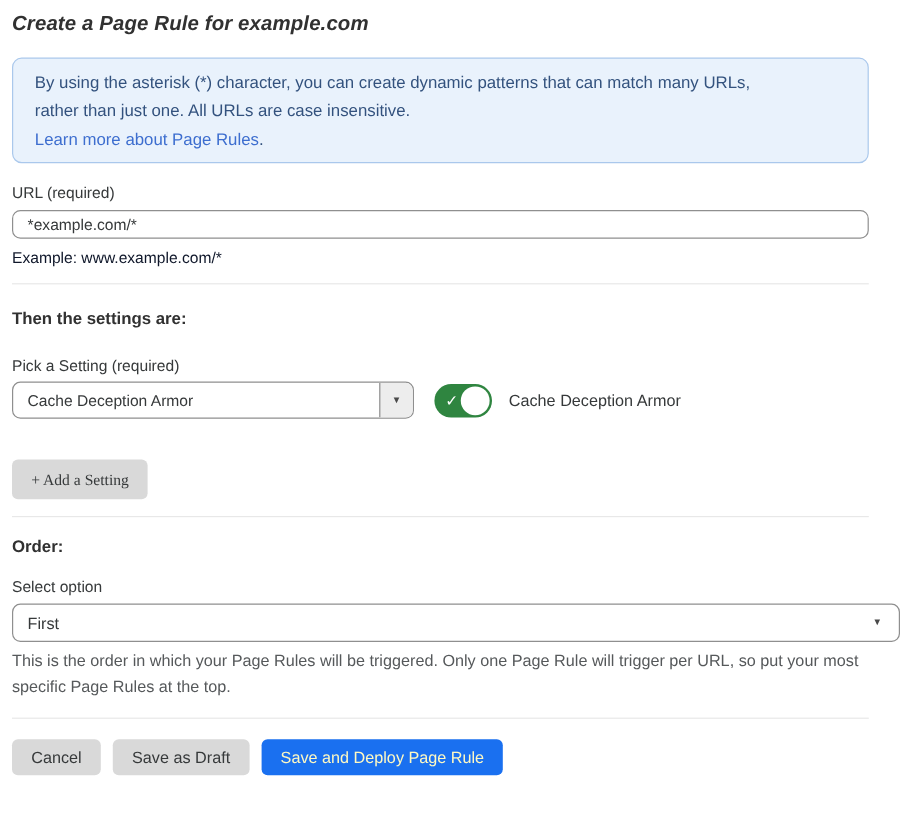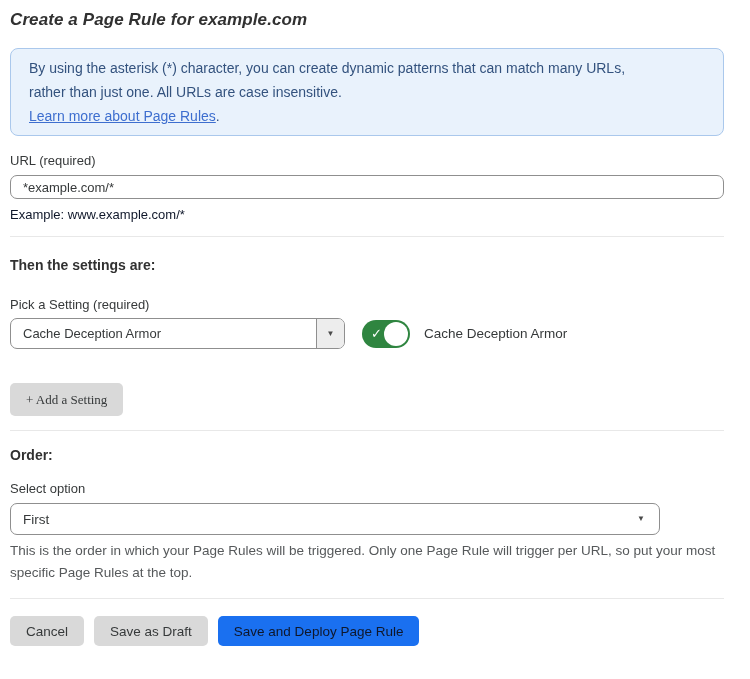--- a/index.html
+++ b/index.html
@@ -36,21 +36,20 @@
     line-height: 24px;
   }
   .info-heading {
     font-weight: 700;
     color: #1b3c6d;
   }
   .info-body { color: #33527e; }
   .info-link-row { color: #33527e; }
   .info-link {
     color: #3d6ecf;
-    text-decoration: underline;
     cursor: pointer;
   }
   
   .field-label {
     display: block;
     margin-top: 17px;
     font-size: 13px;
     line-height: 15px;
     color: #36393a;
   }
@@ -176,27 +175,27 @@
     cursor: pointer;
   }
   .btn.add-setting {
     margin-top: 34px;
     height: 33px;
     font-size: 13px;
     font-family: Liberation Serif, serif;
   }
   .btn.primary {
     background: #1a70f0;
-    color: #0f172a;
+    color: #fef9c3;
   }
   
   .order-divider { margin-top: 20px; }
   .full-select {
     margin-top: 7px;
-    width: 650px;
+    width: 740px;
     height: 32px;
     border: 1px solid #8f8f8f;
     border-radius: 7px;
     background: #ffffff;
     display: flex;
     align-items: center;
     padding: 0 14px 0 12px;
     cursor: pointer;
   }
   .full-select .select-text {

